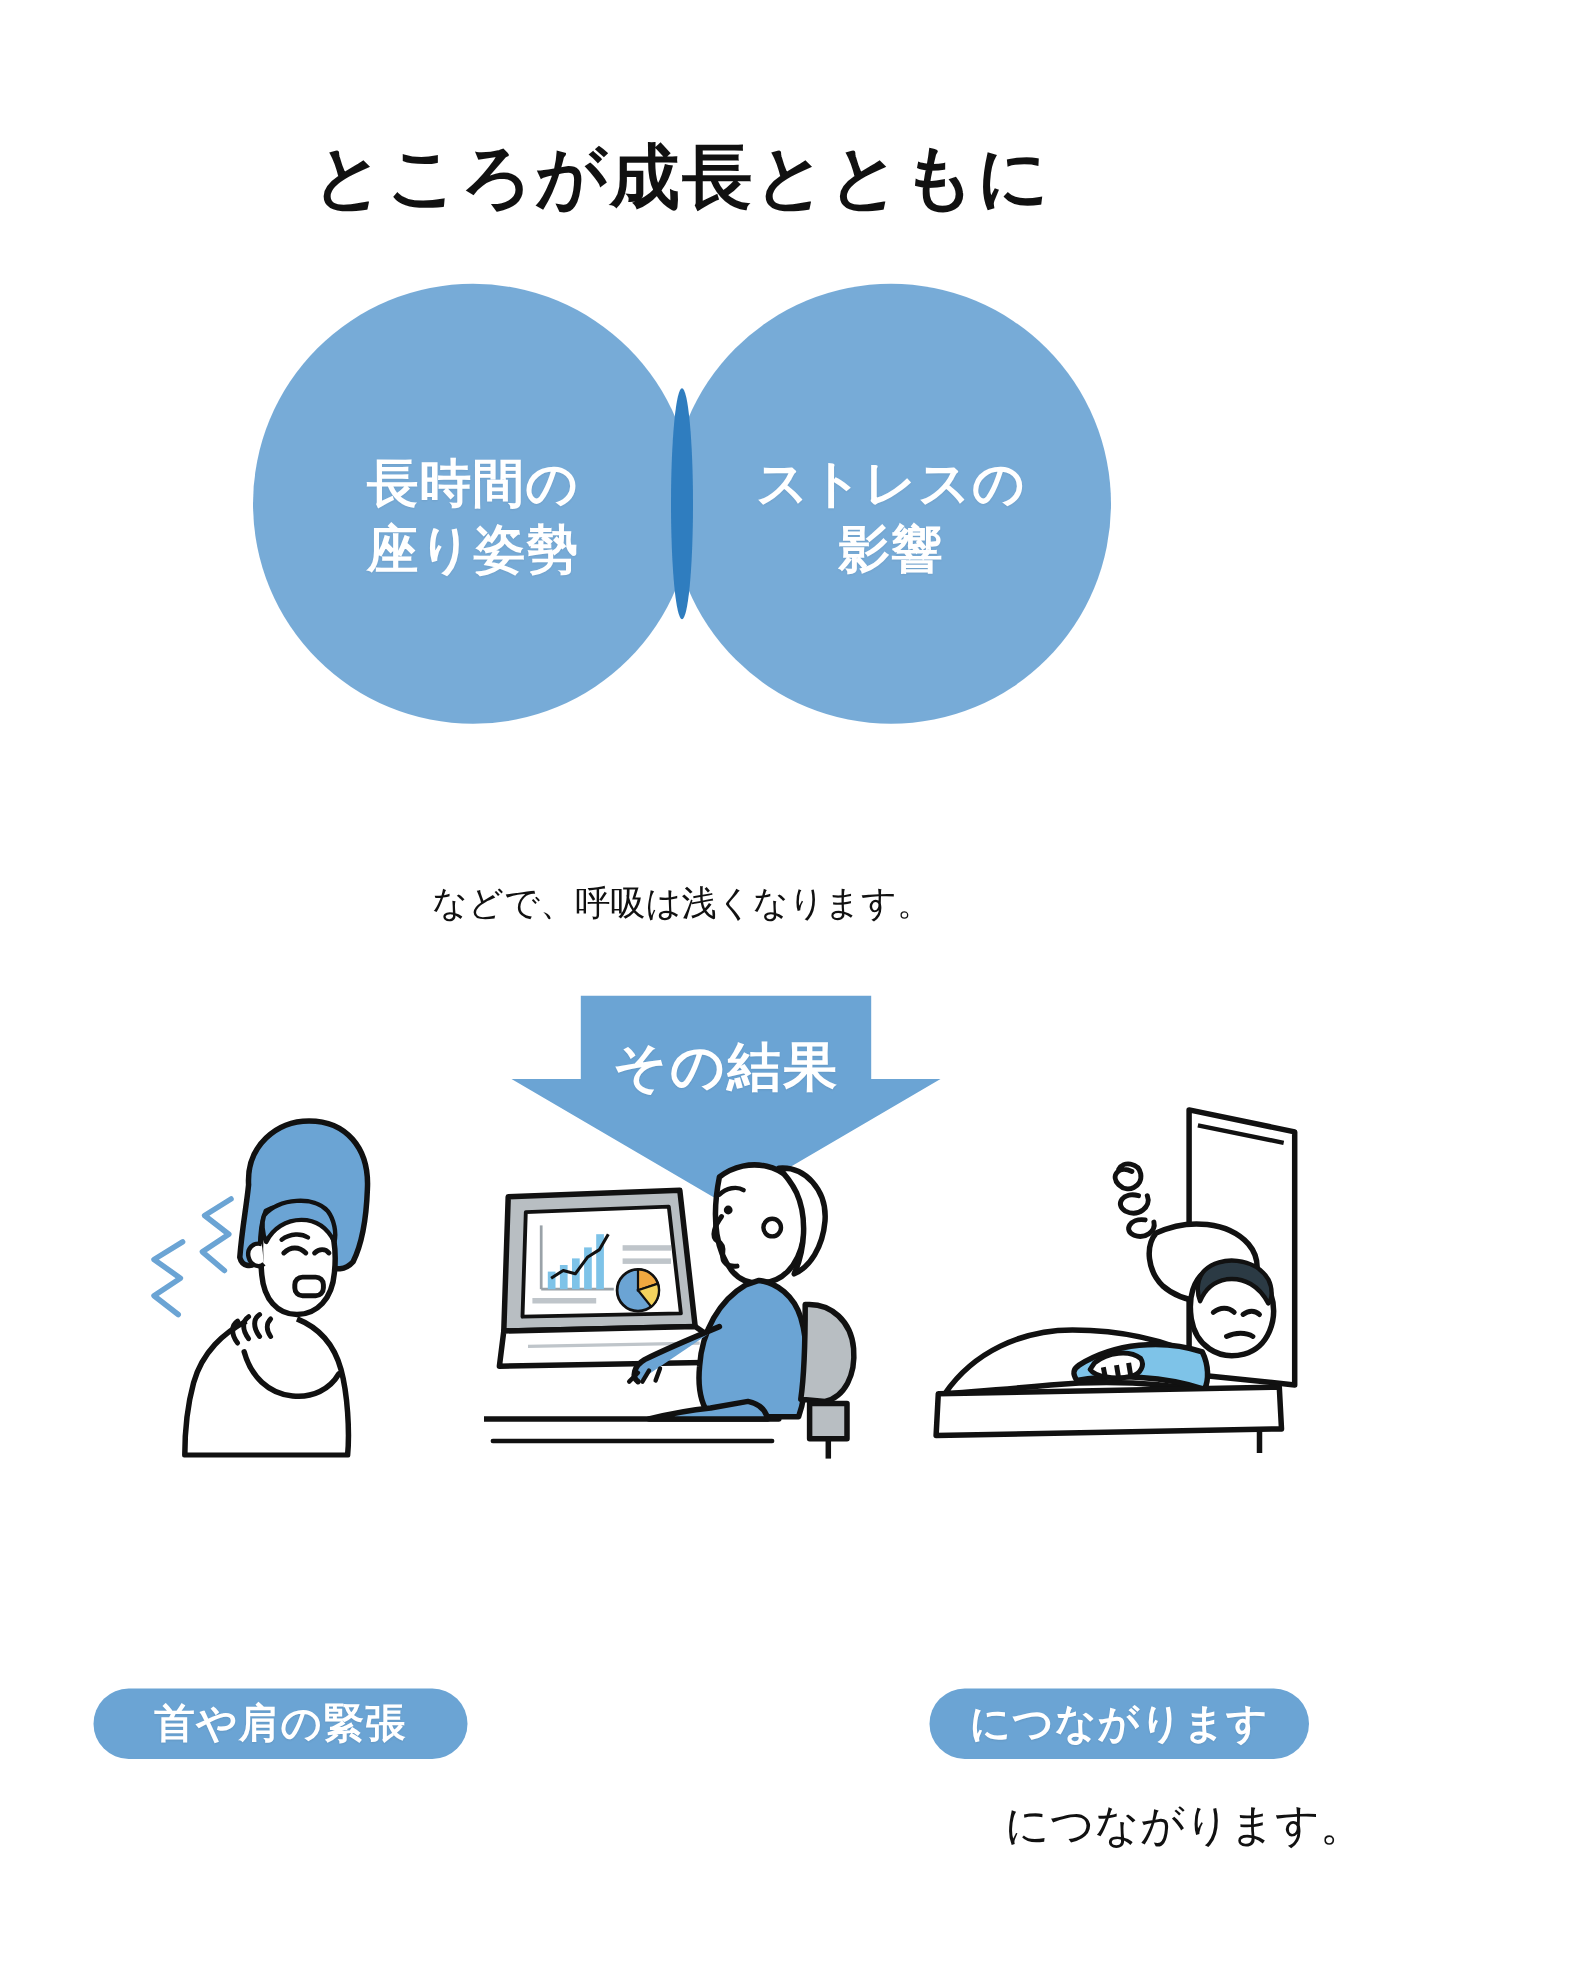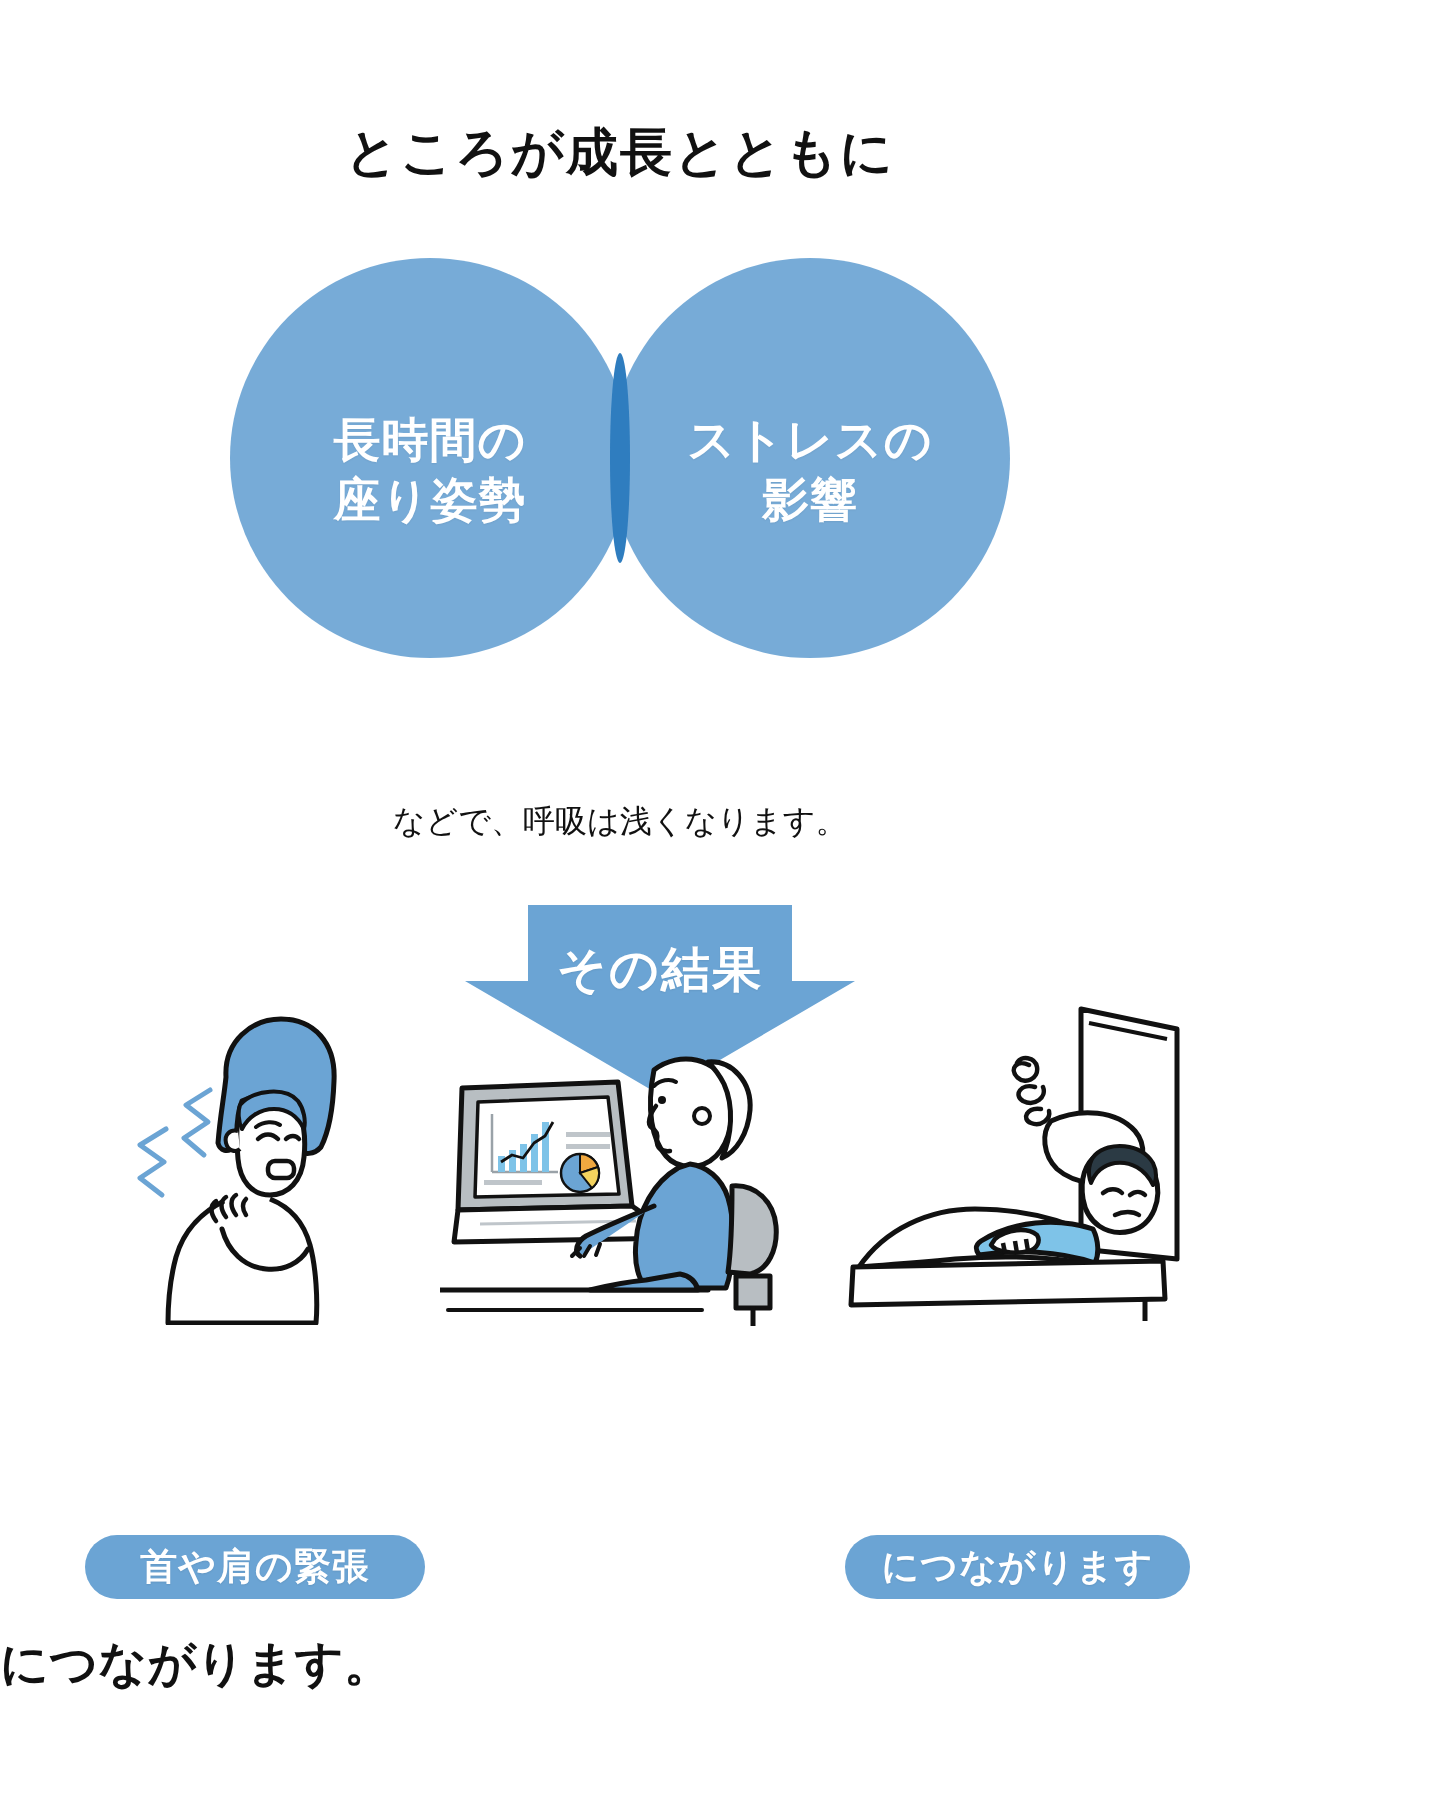--- a/index.html
+++ b/index.html
@@ -14,21 +14,21 @@
     width:1440px; height:1801px;
     background:#ffffff;
   }
 
   
   .title{
     position:absolute;
     left:0; top:118px;
     width:1240px;
     text-align:center;
-    font-size:52px;
+    font-size:64px;
     font-weight:900;
     letter-spacing:2px;
     color:#111111;
     white-space:nowrap;
     font-family:Liberation Serif, serif;
   }
 
   
   .venn{
     position:absolute;
@@ -141,23 +141,23 @@
   }
   #pill-0{ left:85px;  width:340px; }
   #pill-1{ left:455px; width:330px; }
   #pill-2{ left:845px; width:345px; }
 
   
   .footer{
     position:absolute;
     left:0; top:1632px;
     width:1240px;
-    text-align:left;
-    font-size:48px;
-    font-weight:700;
+    text-align:right;
+    font-size:40px;
+    font-weight:400;
     color:#111111;
     white-space:nowrap;
   }
 </style>
 </head>
 <body>
 
 <div class="page">
 
   <div class="title">ところが成長とともに</div>

